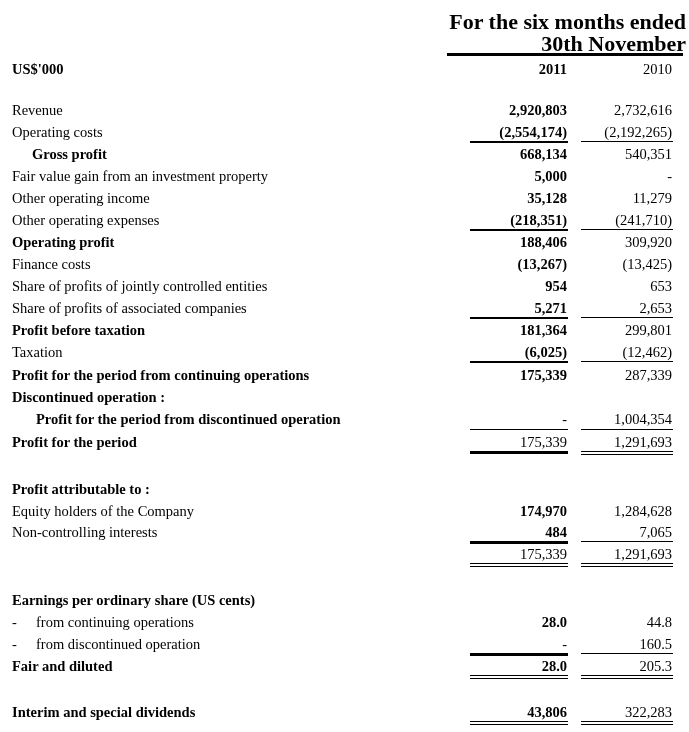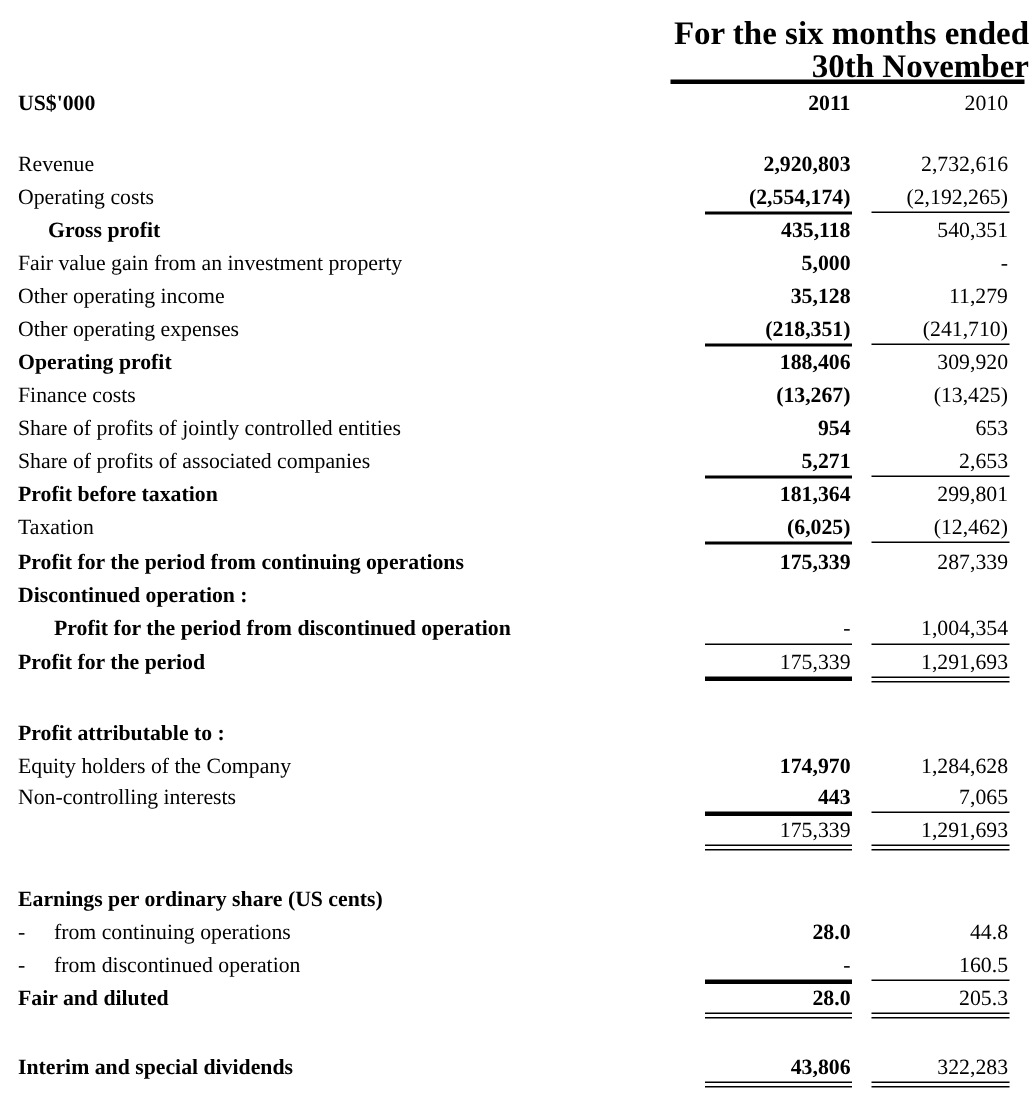--- a/index.html
+++ b/index.html
@@ -40,21 +40,21 @@
   <div class="c11" style="top:102px;">2,920,803</div>
   <div class="c10" style="top:102px;">2,732,616</div>
 
   <div class="abs label" style="top:124px;">Operating costs</div>
   <div class="c11" style="top:124px;text-align:center;">(2,554,174)</div>
   <div class="c10" style="top:124px;">(2,192,265)</div>
   <div class="rule11 single11" style="top:141px;"></div>
   <div class="rule10 single10" style="top:141px;"></div>
 
   <div class="abs label bold" style="top:146px;margin-left:20px;">Gross profit</div>
-  <div class="c11" style="top:146px;">435,118</div>
+  <div class="c11" style="top:146px;">668,134</div>
   <div class="c10" style="top:146px;">540,351</div>
 
   <div class="abs label" style="top:168px;">Fair value gain from an investment property</div>
   <div class="c11" style="top:168px;">5,000</div>
   <div class="c10" style="top:168px;">-</div>
 
   <div class="abs label" style="top:190px;">Other operating income</div>
   <div class="c11" style="top:190px;">35,128</div>
   <div class="c10" style="top:190px;">11,279</div>
 
@@ -110,21 +110,21 @@
   <div class="rule11 single11" style="top:451px; height:3px;"></div>
   <div class="rule10 double" style="top:451px;"></div>
 </div>
 
 <div>
   <div class="abs label bold" style="top:481px;">Profit attributable to :</div>
   <div class="abs label" style="top:503px;">Equity holders of the Company</div>
   <div class="c11" style="top:503px;">174,970</div>
   <div class="c10" style="top:503px;">1,284,628</div>
   <div class="abs label" style="top:524px;">Non-controlling interests</div>
-  <div class="c11" style="top:524px;">443</div>
+  <div class="c11" style="top:524px;">484</div>
   <div class="c10" style="top:524px;">7,065</div>
   <div class="rule11 single11" style="top:541px; height:3px;"></div>
   <div class="rule10 single10" style="top:541px;"></div>
   <div class="c11" style="top:546px; font-weight:normal;">175,339</div>
   <div class="c10" style="top:546px;">1,291,693</div>
   <div class="rule11 double" style="top:563px;"></div>
   <div class="rule10 double" style="top:563px;"></div>
 </div>
 
 <div>

